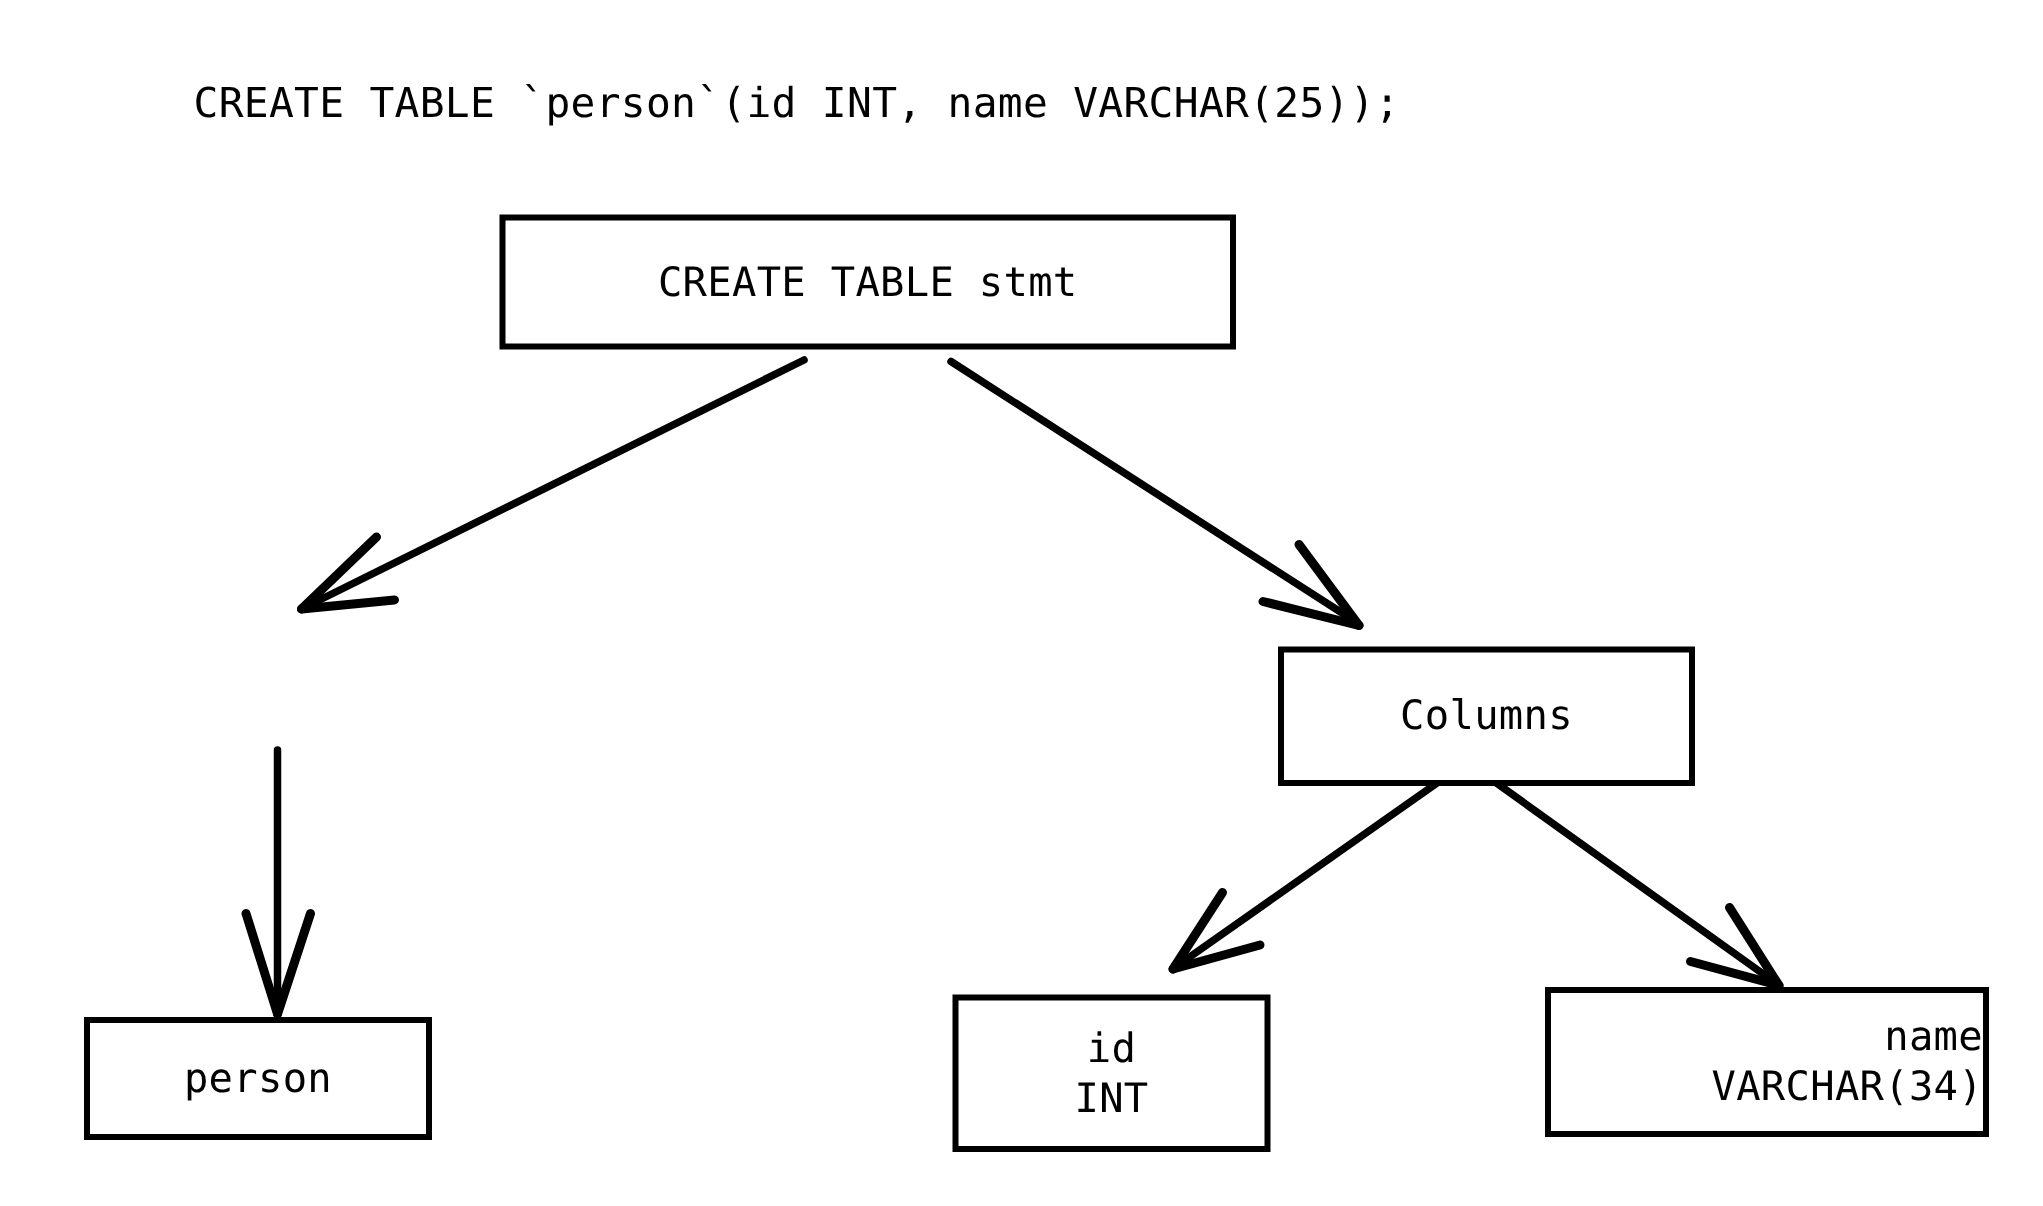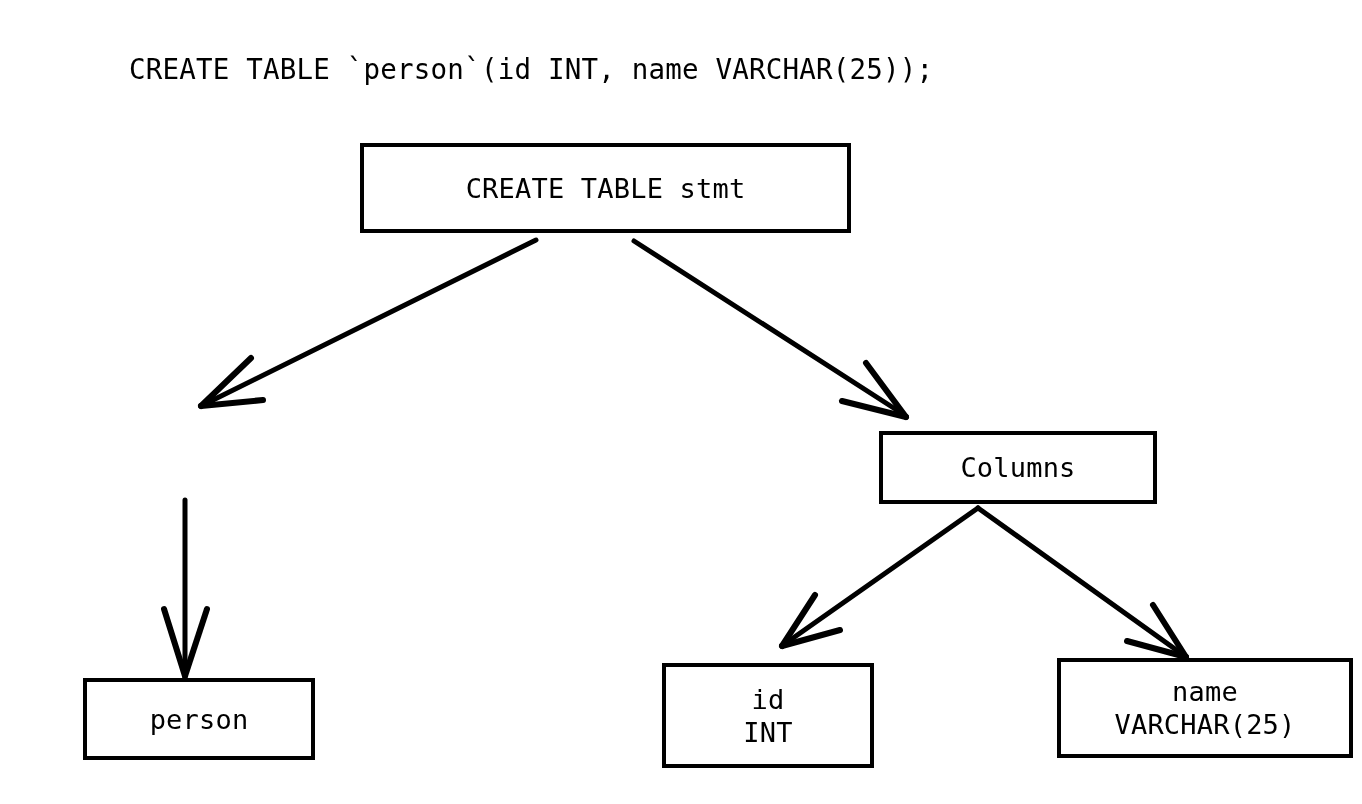--- a/index.html
+++ b/index.html
@@ -47,37 +47,36 @@
     position: absolute;
     box-sizing: border-box;
     background: #ffffff;
     border: 4px solid #000000;
     display: flex;
     flex-direction: column;
     align-items: center;
     justify-content: center;
     text-align: center;
     z-index: 5;
-    margin-left: 27px;
   }
   .node .line {
     display: block;
     white-space: pre;
     font-size: 27px;
     line-height: 33px;
     letter-spacing: 0.2px;
     color: #000000;
   }
   
   #node-root     { left: 333px;  top: 143px; width: 491px; height: 90px;  }
   #node-tablename{ left: 43px;   top: 422px; width: 277px; height: 76px;  }
-  #node-columns  { left: 852px;  top: 431px; width: 278px; height: 73px;  }
+  #node-columns  { left: 852px;  top: 431px; width: 278px; height: 93px;  }
   #node-person   { left: 56px;   top: 678px; width: 232px; height: 82px;  }
   #node-col-id   { left: 635px;  top: 663px; width: 212px; height: 105px; }
-  #node-col-name { left: 1030px; top: 658px; width: 296px; height: 100px; }
+  #node-col-name { left: 1030px; top: 658px; width: 296px; height: 100px; align-items: flex-end; }
 </style>
 </head>
 <body>
 
 <div id="canvas">
 
   <div id="stmt-title">CREATE TABLE `person`(id INT, name VARCHAR(25));</div>
 
   <svg id="edges" viewBox="0 0 1362 804" xmlns="http://www.w3.org/2000/svg">
 
@@ -125,16 +124,16 @@
     <span class="line">person</span>
   </div>
 
   <div class="node" id="node-col-id">
     <span class="line">id</span>
     <span class="line">INT</span>
   </div>
 
   <div class="node" id="node-col-name">
     <span class="line">name</span>
-    <span class="line">VARCHAR(25)</span>
+    <span class="line">VARCHAR(34)</span>
   </div>
 
 </div>
 
 </body></html>

